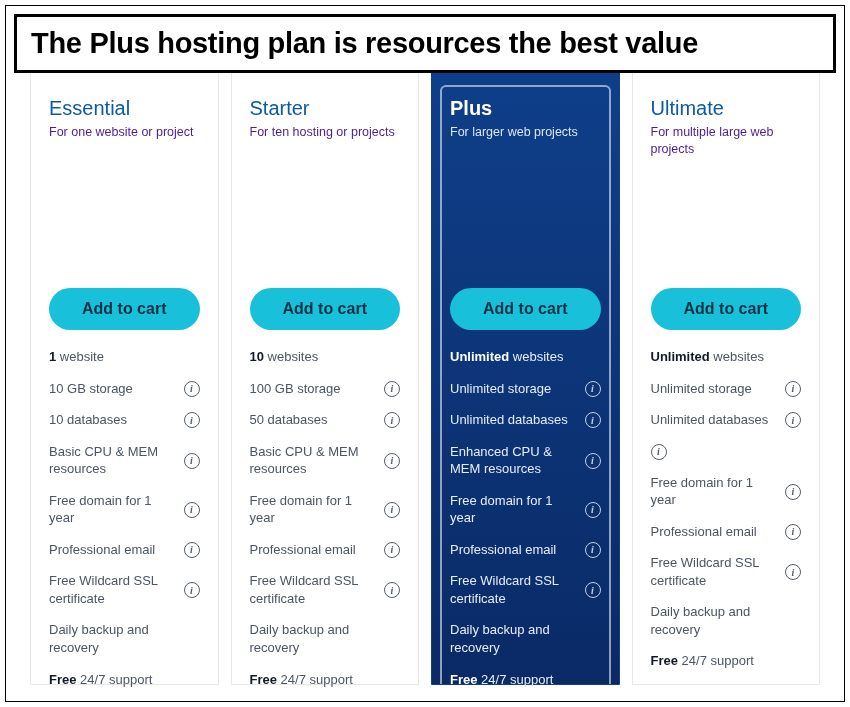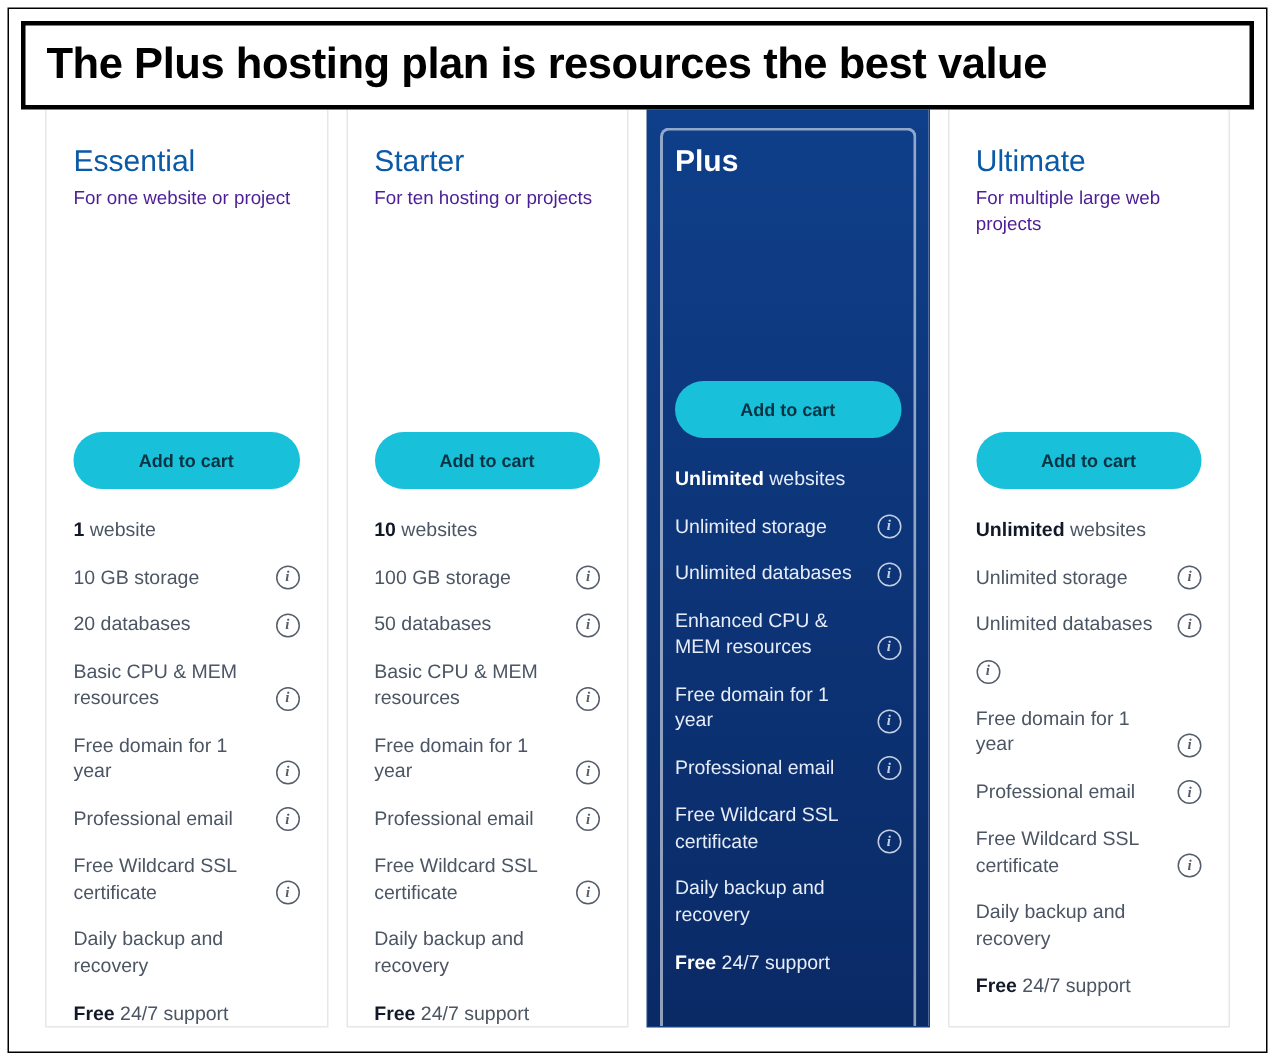--- a/index.html
+++ b/index.html
@@ -37,24 +37,24 @@
   }
   .plan-name { font-size: 20px; font-weight: 400; color: #0c5aa6; margin-bottom: 4px; }
   .plan.highlight .plan-name { color: #fff; font-weight: 700; }
   .plan-sub { font-size: 12.5px; color: #4c1d95; line-height: 1.35; min-height: 34px; }
   .plan.highlight .plan-sub { color: #dbe6f7; }
   .spacer { flex: 0 0 130px; }
   .cta-row { margin-bottom: 18px; }
   .cta {
     width: 100%; border: none; border-radius: 999px;
     background: #18c0d9; color: #083344; font-weight: 600;
-    font-size: 12px; padding: 12px 0; cursor: pointer;
+    font-size: 16px; padding: 12px 0; cursor: pointer;
   }
   .features { display: flex; flex-direction: column; gap: 14px; }
-  .feat { display: flex; align-items: flex-end; justify-content: space-between; gap: 8px; line-height: 1.35; }
+  .feat { display: flex; align-items: center; justify-content: space-between; gap: 8px; line-height: 1.35; }
   .feat .txt { flex: 1; }
   .feat b { font-weight: 700; color: #111827; }
   .plan.highlight .feat b { color: #fff; }
   .info {
     flex: 0 0 16px; width: 16px; height: 16px; border: 1.6px solid currentColor;
     border-radius: 50%; display: inline-flex; align-items: center; justify-content: center;
     font-size: 10px; font-weight: 700; font-style: italic; font-family: Georgia, serif;
     color: #374151; opacity: 0.85; cursor: pointer; margin-top: 1px;
   }
   .plan.highlight .info { color: #e6ecf8; }
@@ -72,21 +72,21 @@
         <div class="cta-row"><button class="cta">Add to cart</button></div>
         <div class="features">
           <div class="feat">
             <span class="txt"><b>1</b><span> website</span></span>
           </div>
           <div class="feat">
             <span class="txt"><span>10 GB storage</span></span>
             <span class="info">i</span>
           </div>
           <div class="feat">
-            <span class="txt"><span>20 databases</span></span>
+            <span class="txt"><span>10 databases</span></span>
             <span class="info">i</span>
           </div>
           <div class="feat">
             <span class="txt"><span>Basic CPU &amp; MEM resources</span></span>
             <span class="info">i</span>
           </div>
           <div class="feat">
             <span class="txt"><span>Free domain for 1 year</span></span>
             <span class="info">i</span>
           </div>
@@ -142,20 +142,21 @@
           <div class="feat">
             <span class="txt"><span>Daily backup and recovery</span></span>
           </div>
           <div class="feat">
             <span class="txt"><b>Free</b><span> 24/7 support</span></span>
           </div>
         </div>
       </div>
       <div class="plan highlight">
         <div class="plan-name">Plus</div>
+        <div class="plan-sub">For larger web projects</div>
         <div class="spacer"></div>
         <div class="cta-row"><button class="cta">Add to cart</button></div>
         <div class="features">
           <div class="feat">
             <span class="txt"><b>Unlimited</b><span> websites</span></span>
           </div>
           <div class="feat">
             <span class="txt"><span>Unlimited storage</span></span>
             <span class="info">i</span>
           </div>

